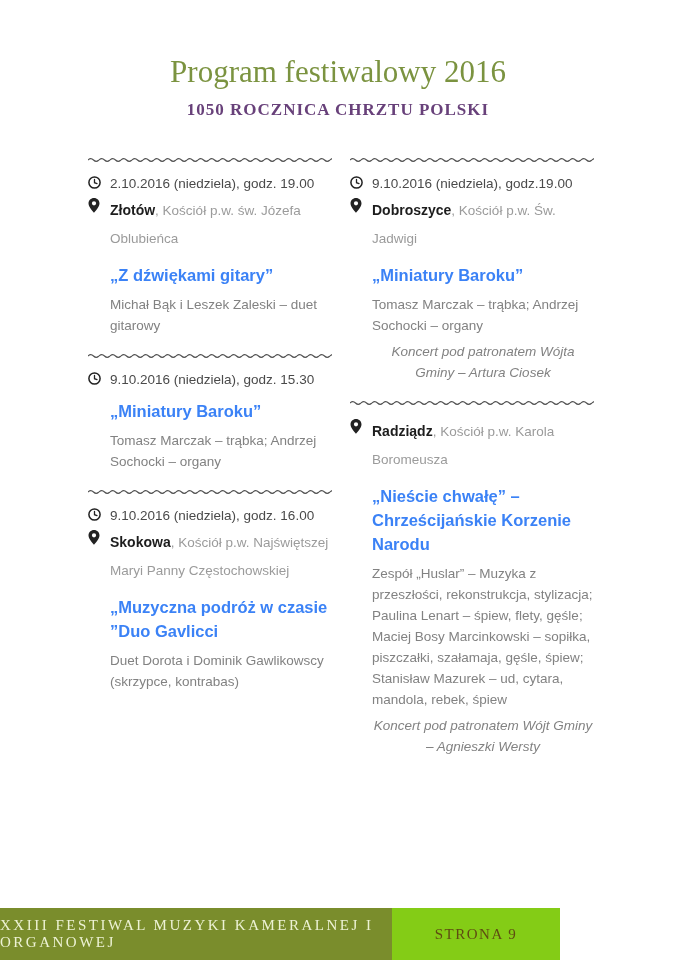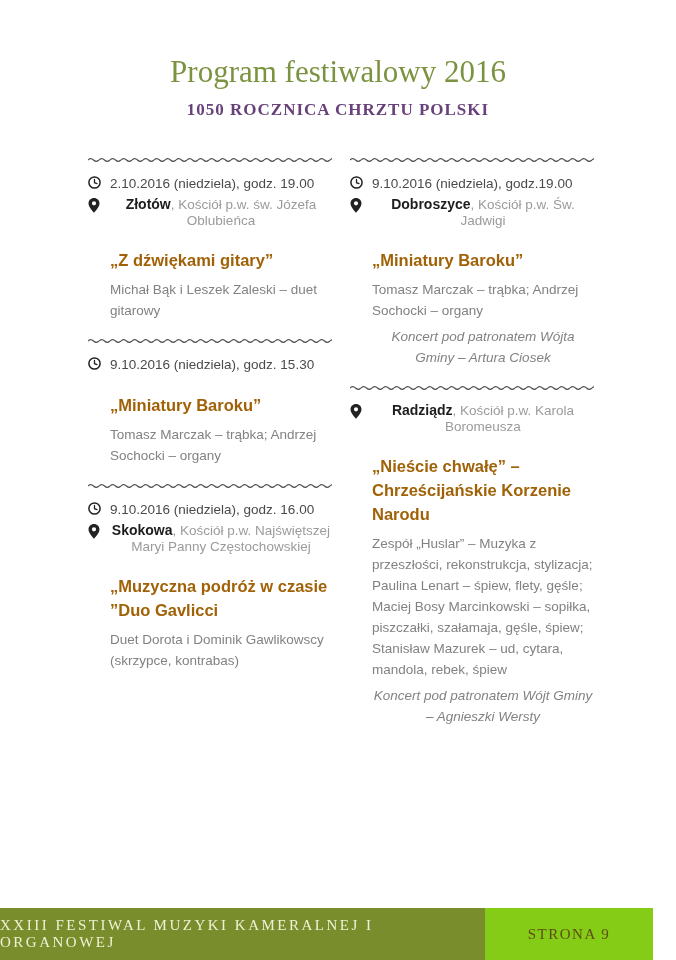--- a/index.html
+++ b/index.html
@@ -28,38 +28,38 @@
     column-gap:18px;
     padding:0 82px 0 88px;
     margin-top:36px;
   }
   .event { margin-bottom:16px; }
   .wave { display:block; margin-bottom:10px; }
   .row { display:flex; align-items:flex-start; }
   .ico { width:22px; flex:0 0 22px; padding-top:2px; }
   .date-row { margin-bottom:3px; }
   .date { font-size:13.5px; color:#4a4a4a; line-height:19px; }
-  .loc { font-size:13.5px; line-height:16px;text-align:center; }
+  .loc { font-size:13.5px; line-height:28px; }
   .town { font-weight:700; color:#1d1d1d; font-size:14px; }
   .venue { color:#9b9b9b; }
   .etitle {
-    font-size:16.5px; font-weight:700; color:#a16207;
-    line-height:24px; margin:19px 0 7px 22px;
+    font-size:16.5px; font-weight:700; color:#3b82f6;
+    line-height:24px; margin:10px 0 7px 22px;
   }
   .performers {
     font-size:13.5px; color:#828282; line-height:21px;
     margin-left:22px;
   }
   .patronage {
     font-size:13.5px; color:#828282; line-height:21px;
     margin-left:22px; font-style:italic; margin-top:5px;text-align:center;
   }
   .footer {
     position:absolute; left:0; bottom:0;
-    width:653px; height:52px; display:flex;
+    width:560px; height:52px; display:flex;
   }
   .footer-bar {
     flex:1; background:#7a8d2c;
     display:flex; align-items:center; justify-content:center;
   }
   .footer-bar-text {
     font-family:"Liberation Serif", serif;
     font-size:15px; letter-spacing:2.5px; color:#edf2d4;
   }
   .footer-page {

